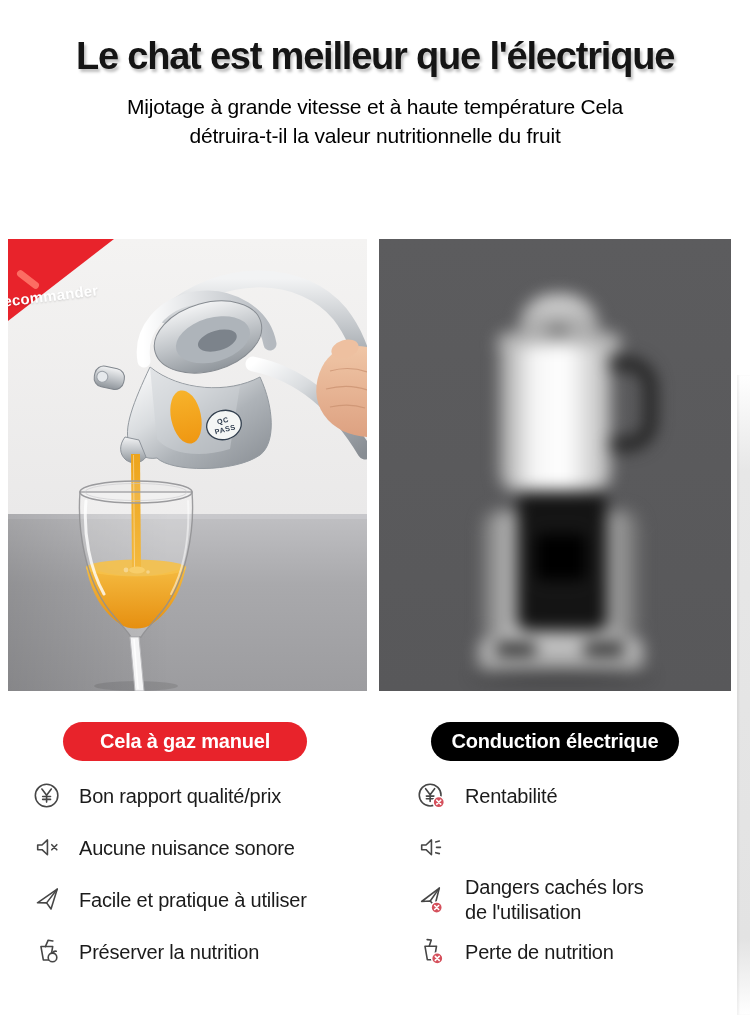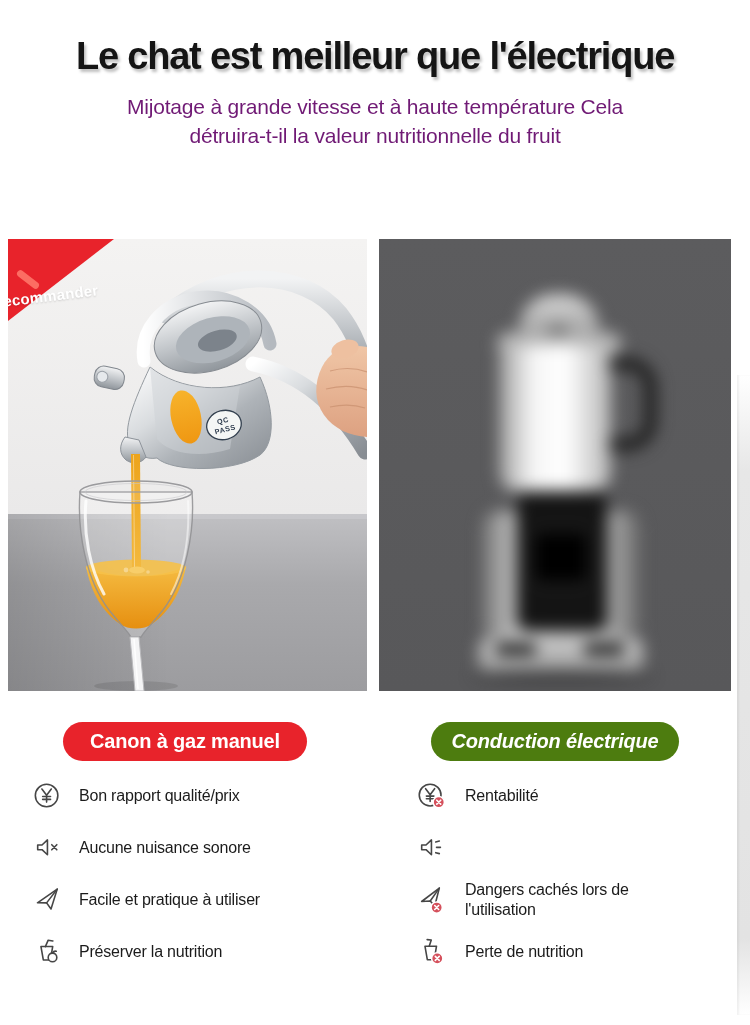--- a/index.html
+++ b/index.html
@@ -4,21 +4,21 @@
 <style>
   html,body{margin:0;padding:0;}
   .page{position:relative;width:750px;height:1025px;background:#ffffff;overflow:hidden;
         font-family:"Liberation Sans","DejaVu Sans",sans-serif;}
 
   
   .title{margin:0;padding-top:30px;text-align:center;font-size:38px;font-weight:800;
          color:#151515;letter-spacing:-1.2px;line-height:1.4;
          text-shadow:2px 3px 3px rgba(0,0,0,.25);}
   .title span{display:block;}
-  .subtitle{margin:10px auto 0;text-align:center;font-size:21px;font-weight:500;color:#701a75;
+  .subtitle{margin:10px auto 0;text-align:center;font-size:21px;font-weight:500;color:#000000;
             line-height:1.35;letter-spacing:-0.2px;}
   .subtitle span{display:block;}
 
   
   .photo{position:absolute;top:239px;height:452px;overflow:hidden;}
   .photo-left{left:8px;width:359px;background:#ededec;}
   .photo-right{left:379px;width:352px;background:linear-gradient(#5c5c5e,#58585a);}
 
   
   .ribbon-tri{position:absolute;top:0;left:0;width:0;height:0;
@@ -58,21 +58,21 @@
   .pill-left{left:63px;width:244px;}
   .pill-right{left:431px;width:248px;}
 
   
   .col{position:absolute;top:770px;}
   .col-left{left:33px;}
   .col-right{left:417px;}
   .feat{display:flex;align-items:center;height:52px;}
   .feat .ico{width:30px;height:30px;flex:0 0 30px;margin-right:16px;}
   .col-right .feat .ico{margin-right:18px;}
-  .feat .lbl{font-size:16px;font-weight:500;color:#1b1b1b;line-height:1.25;letter-spacing:-0.2px;}
+  .feat .lbl{font-size:20px;font-weight:500;color:#1b1b1b;line-height:1.25;letter-spacing:-0.2px;}
   .col-right .lbl{max-width:230px;}
   .col-right .feat:nth-child(3) .lbl{max-width:196px;}
   .ico svg{width:30px;height:30px;display:block;}
   .ico .st{fill:none;stroke:#464646;stroke-width:1.7;stroke-linecap:round;stroke-linejoin:round;}
   .ico .stw{fill:#ffffff;stroke:#464646;stroke-width:1.7;}
   .ico .bx{stroke:#ffffff;stroke-width:1.7;stroke-linecap:round;fill:none;}
 
   
   .edge-strip{position:absolute;right:0;top:375px;width:13px;height:640px;
         background:linear-gradient(180deg,rgba(230,230,230,0) 0%,#e7e7e7 15%,#e3e3e3 88%,rgba(230,230,230,0) 100%);
@@ -214,22 +214,22 @@
       <div class="bl-base"></div>
       <div class="bl-panel"></div>
       <div class="bl-screen"></div>
       <div class="bl-plinth"></div>
       <div class="bl-foot f1"></div>
       <div class="bl-foot f2"></div>
       <div class="bl-shadow"></div>
     </div>
   </div>
 
-  <div class="pill pill-left" style="background-color: rgb(232, 35, 43);">Canon à gaz manuel</div>
-  <div class="pill pill-right" style="background-color: #4d7c0f; font-style: italic;">Conduction électrique</div>
+  <div class="pill pill-left" style="background-color: rgb(232, 35, 43);">Cela à gaz manuel</div>
+  <div class="pill pill-right" style="background-color: #000000;">Conduction électrique</div>
 
   <div class="col col-left">
     <div class="feat">
       <span class="ico">
         <svg viewBox="0 0 32 32">
             <circle class="st" cx="14.5" cy="15.5" r="12"></circle>
         <path class="st" d="M9.5,8.5 L14.5,15.2 M19.5,8.5 L14.5,15.2 M14.5,15.2 V22.5 M10.3,16.6 H18.7 M10.3,19.6 H18.7"></path>
           </svg>
       </span>
       <span class="lbl">Bon rapport qualité/prix</span>

